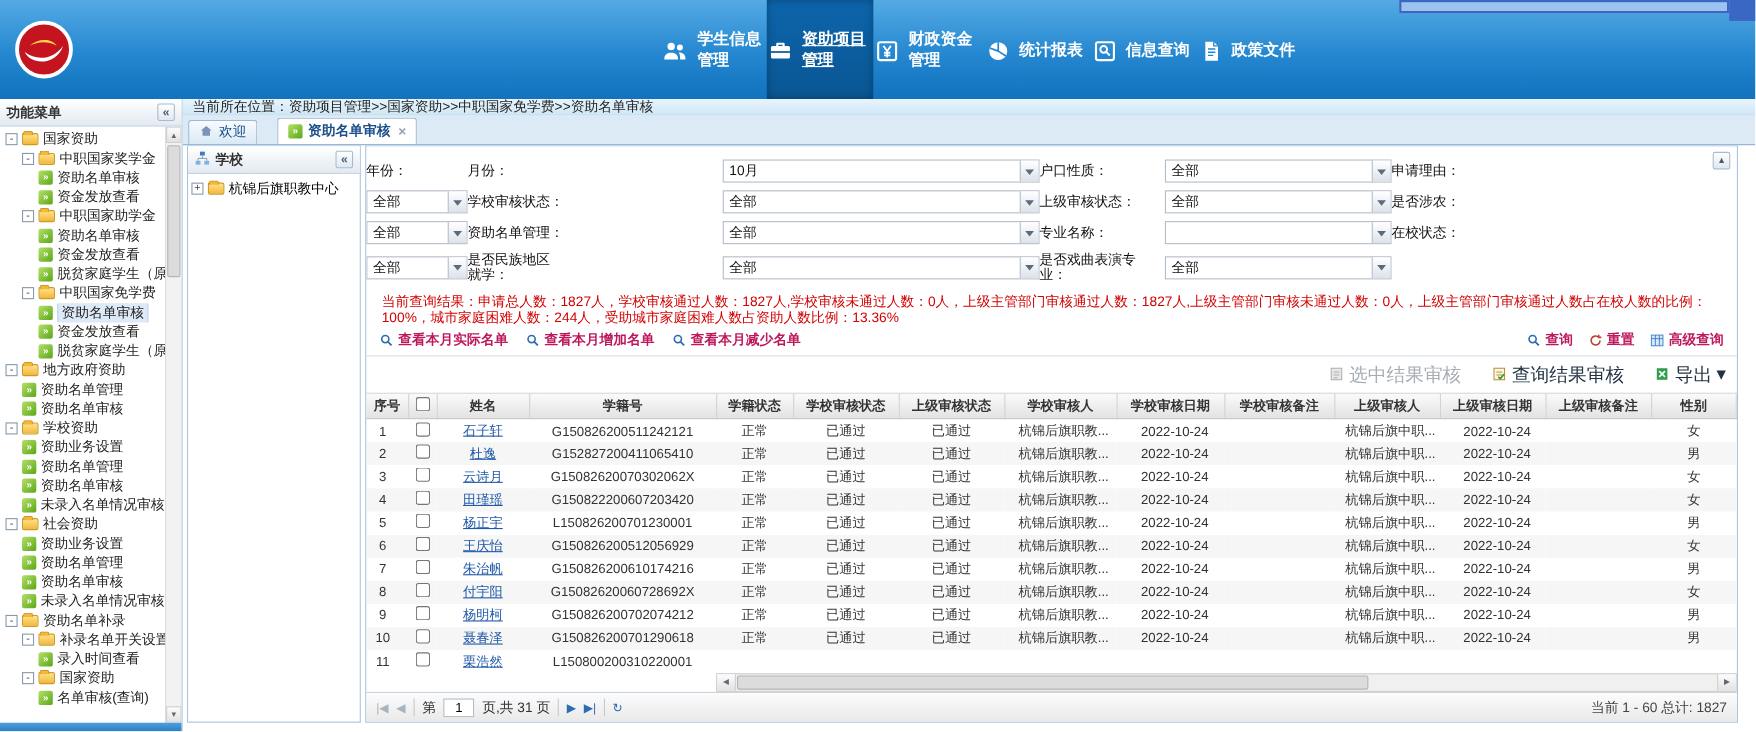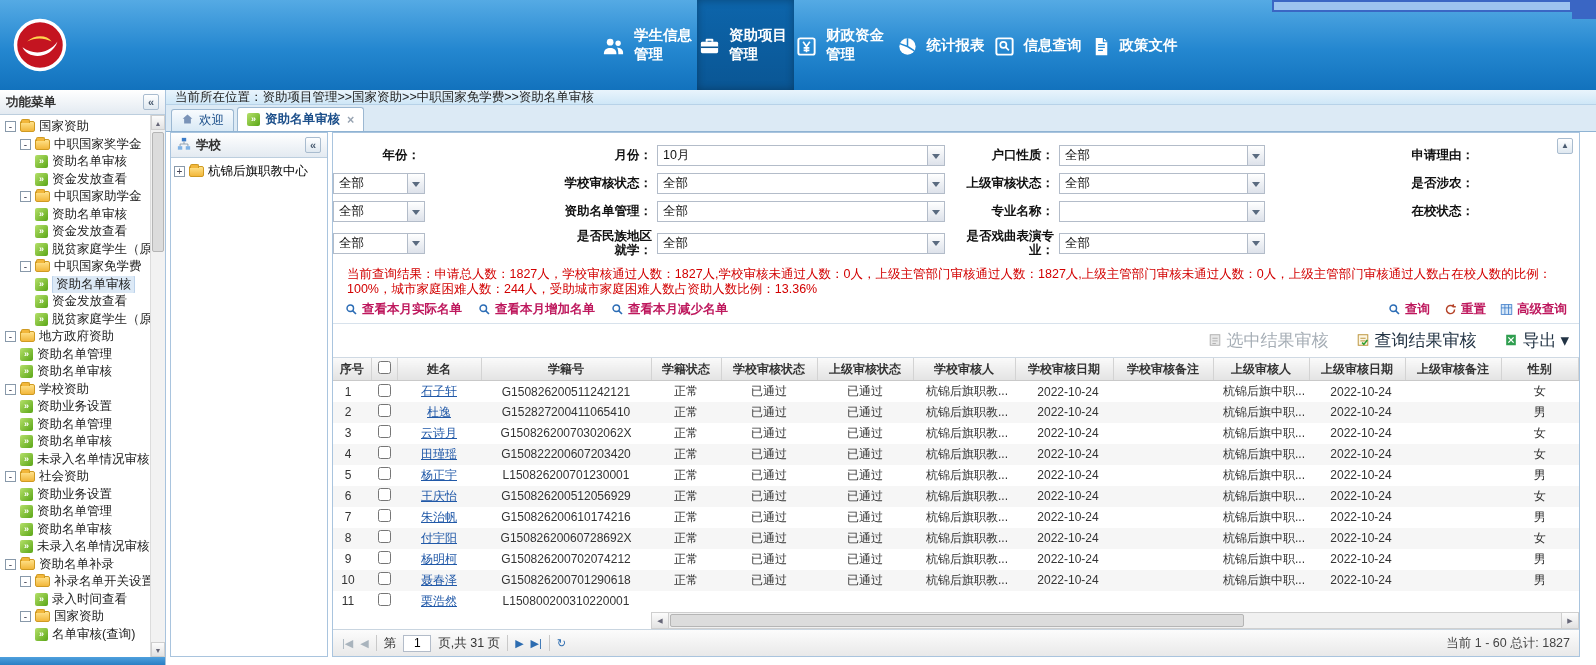--- a/index.html
+++ b/index.html
@@ -6,21 +6,21 @@
   body { font-family:"Liberation Sans","DejaVu Sans",sans-serif; background:#fff; }
   .screen { position:relative; width:1596px; height:665px; overflow:hidden; background:#fff; }
 
   
   header { position:relative; height:90px; background:linear-gradient(180deg,#55aae4 0%,#2487d0 55%,#1272bd 100%); display:flex; align-items:center; }
   .brand { display:flex; align-items:center; gap:10px; padding-left:12px; }
   .logo svg { display:block; }
   .app-title { color:#fff; font-size:27px; font-weight:bold; letter-spacing:1px; text-shadow:1px 2px 2px rgba(0,30,70,.35); }
   .topnav { position:absolute; left:600px; top:0; bottom:0; display:flex; }
   .nav-item { width:97px; display:flex; flex-direction:row; align-items:center; justify-content:center; gap:7px; color:#fff; font-size:14.5px; font-weight:bold; cursor:pointer; }
-  .nav-item.active { background:linear-gradient(180deg,#0d65ab,#0a5694); box-shadow:inset 0 0 8px rgba(0,0,0,.3); }
+  .nav-item.active { background:linear-gradient(180deg,#0d65ab,#0a5694); box-shadow:inset 0 0 8px rgba(0,0,0,.3);text-decoration:underline; }
   .nav-ico { height:26px; display:flex; align-items:flex-end; }
   .artifact-bar { position:absolute; right:24px; top:0; width:300px; height:12px; background:#9cc3ef; border:2px solid #3a66c4; }
   .artifact-square { position:absolute; right:0; top:0; width:24px; height:19px; background:#3a66c4; }
 
   
   .main-row { display:flex; height:575px; }
   aside.sidebar { width:166px; border-right:1px solid #a8c3dd; display:flex; flex-direction:column; background:#fff; }
   .panel-header { height:25px; background:linear-gradient(#ffffff,#e3eaf1); border-bottom:1px solid #bccede; display:flex; align-items:center; gap:5px; padding:0 6px; font-size:12.5px; font-weight:bold; color:#333; }
   .hdr-btn { margin-left:auto; width:16px; height:16px; border:1px solid #a9bccf; border-radius:2px; background:linear-gradient(#fff,#dfe8f0); color:#4a5b70; font-size:11px; line-height:14px; text-align:center; cursor:pointer; }
   .sb-body { flex:1; display:flex; overflow:hidden; }
@@ -34,35 +34,35 @@
   .li { flex:0 0 13px; width:13px; height:13px; background:linear-gradient(135deg,#b5e06a,#5aa616); border-radius:2px; color:#fff; font-size:9px; line-height:12px; text-align:center; font-weight:bold; }
   .tl { overflow:hidden; text-overflow:clip; }
   .vscroll { width:15px; background:#f2f2f2; border-left:1px solid #dcdcdc; display:flex; flex-direction:column; }
   .vs-arrow { height:15px; font-size:7px; color:#667; text-align:center; line-height:15px; background:linear-gradient(#fcfcfc,#e2e2e2); border:1px solid #cfcfcf; cursor:pointer; }
   .vs-track { flex:1; position:relative; }
   .vs-thumb { position:absolute; top:2px; left:1px; right:1px; height:120px; background:#dcdcdc; border:1px solid #b5b5b5; border-radius:2px; cursor:pointer; }
   .sb-bottom-strip { height:8px; background:linear-gradient(#4ea0dd,#2a7fc4); }
 
   .content { flex:1; display:flex; flex-direction:column; overflow:hidden; }
   .breadcrumb { height:15px; background:linear-gradient(#e9f4fc,#cfe7f7); border-bottom:1px solid #b7d2e8; display:flex; align-items:center; padding-left:9px; font-size:12.5px; color:#222; }
-  .tabbar { height:27px; background:#dceaf5; border-bottom:1px solid #8fb3d3; display:flex; align-items:flex-end; padding:0 0 0 5px; gap:3px; }
+  .tabbar { height:27px; background:#dceaf5; border-bottom:1px solid #8fb3d3; display:flex; align-items:flex-end; padding:0 0 0 5px; gap:18px; }
   .tab { height:22px; display:flex; align-items:center; gap:5px; padding:0 9px; border:1px solid #9cb8d2; border-bottom:none; border-radius:3px 3px 0 0; background:linear-gradient(#f8fbfe,#d9e9f5); font-size:12.5px; color:#1c4f8a; cursor:pointer; }
   .tab.active { background:#fff; font-weight:bold; height:24px; }
   .tab-close { color:#98a4b2; font-weight:bold; margin-left:2px; cursor:pointer; }
 
   .workarea { flex:1; display:flex; gap:4px; padding:0 16px 8px 4px; overflow:hidden; }
   .school-panel { width:158px; border:1px solid #a9c4de; display:flex; flex-direction:column; background:#fff; }
   .sp-body { flex:1; padding:5px 3px; font-size:12.5px; }
   .sp-item { display:flex; align-items:center; gap:4px; cursor:pointer; white-space:nowrap; }
 
   .grid-panel { flex:1; border:1px solid #a9c4de; display:flex; flex-direction:column; background:#fff; overflow:hidden; }
   .filter-area { position:relative; padding:12px 0 6px 0; }
   .collapse-btn { position:absolute; right:6px; top:5px; width:16px; height:16px; border:1px solid #a9bccf; border-radius:2px; background:linear-gradient(#fff,#dfe8f0); color:#4a5b70; font-size:8px; line-height:14px; text-align:center; cursor:pointer; }
   .filter-grid { display:grid; grid-template-columns:92px 232px 288px 114px 206px 214px; row-gap:7px; align-items:center; font-size:12.5px; color:#111; }
-  .flabel { text-align:right; padding-right:5px; white-space:pre-line; line-height:1.15;font-weight:bold; }
+  .flabel { padding-right:5px; white-space:pre-line; line-height:1.15; }
   .combo { height:21px; border:1px solid #b3bcc9; background:#fff; display:flex; align-items:center; padding-left:5px; cursor:pointer; }
   .combo .cval { flex:1; overflow:hidden; white-space:nowrap; }
   .trig { width:17px; align-self:stretch; border-left:1px solid #b3bcc9; background:linear-gradient(#fff,#dde2ea); display:flex; align-items:center; justify-content:center; }
   .trig::after { content:""; border:4px solid transparent; border-top:5px solid #5a6b80; margin-top:5px; }
 
   .summary { padding:3px 14px 0 14px; color:#d20000; font-size:12.5px; line-height:15.5px; height:34px; overflow:hidden; }
   .links-row { display:flex; align-items:center; gap:16px; padding:3px 12px 5px 12px; border-bottom:1px solid #d8e2ec; font-size:12.5px; }
   .blue-link { display:flex; align-items:center; gap:4px; color:#be185d; font-weight:bold; cursor:pointer; }
   .right-group { margin-left:auto; display:flex; align-items:center; gap:14px; }
   .toolbar-row { display:flex; justify-content:flex-end; align-items:center; gap:28px; padding:5px 10px; border-bottom:1px solid #cfd9e3; font-size:17px; }

